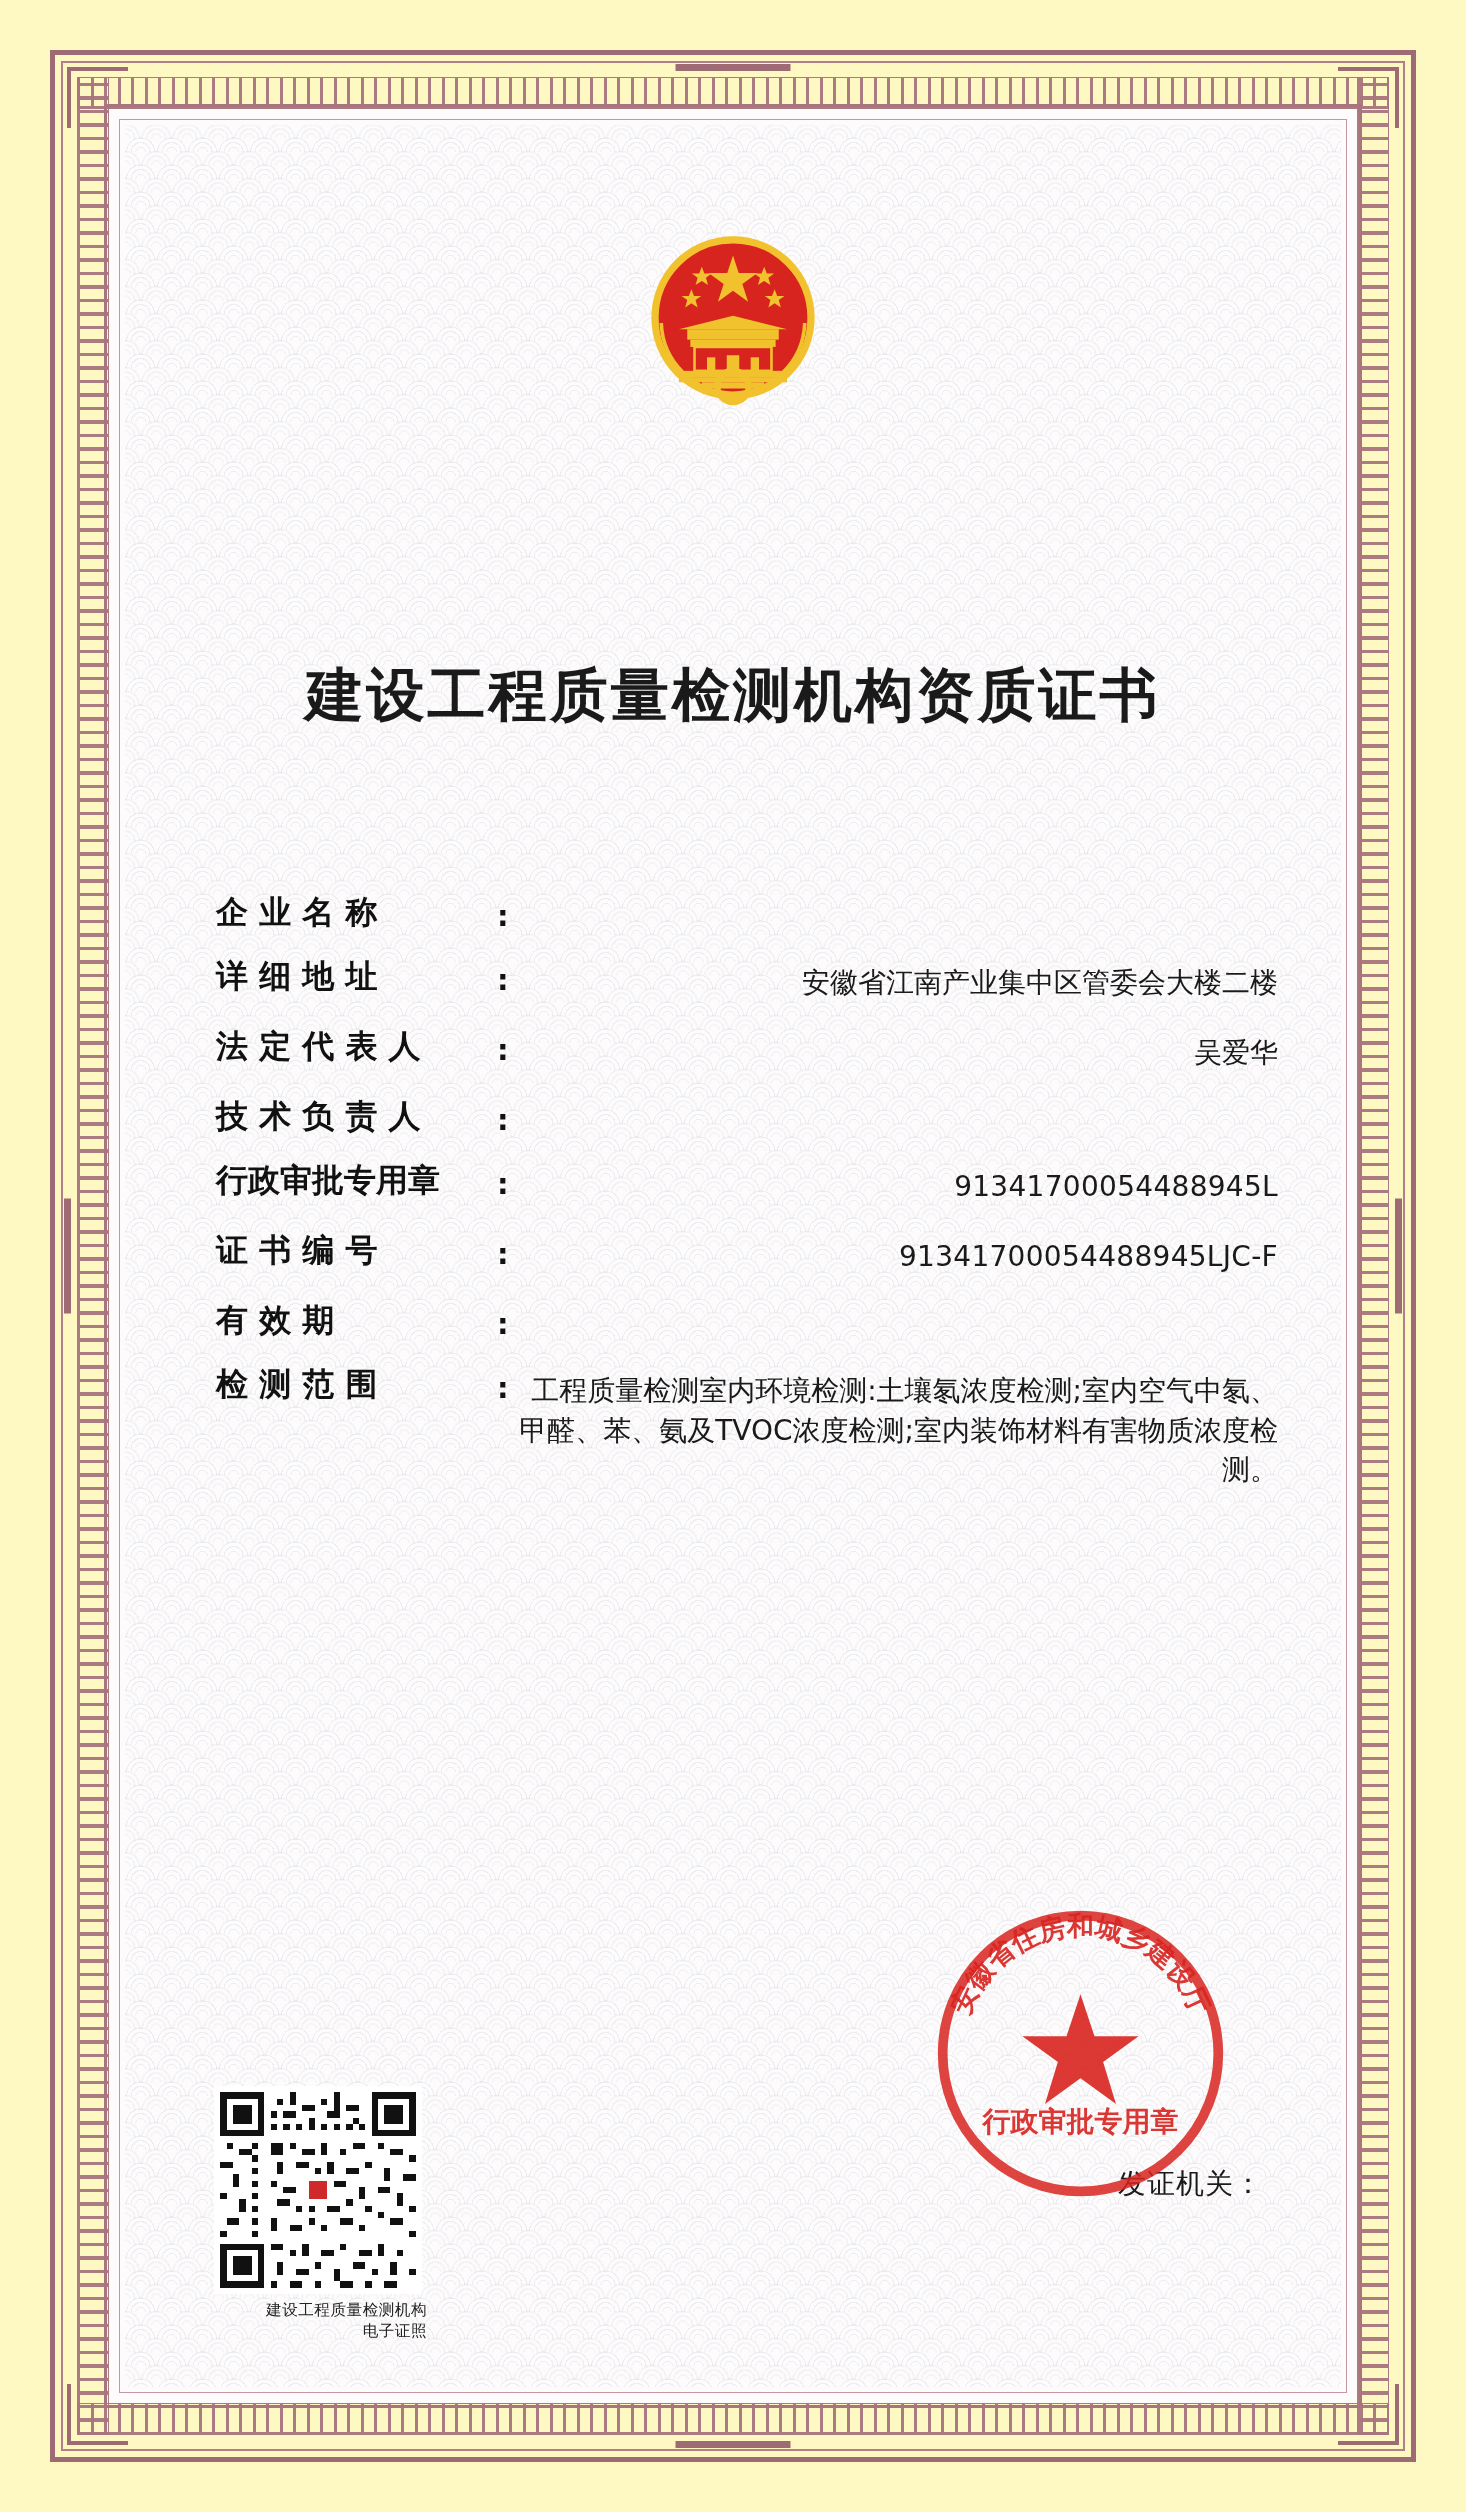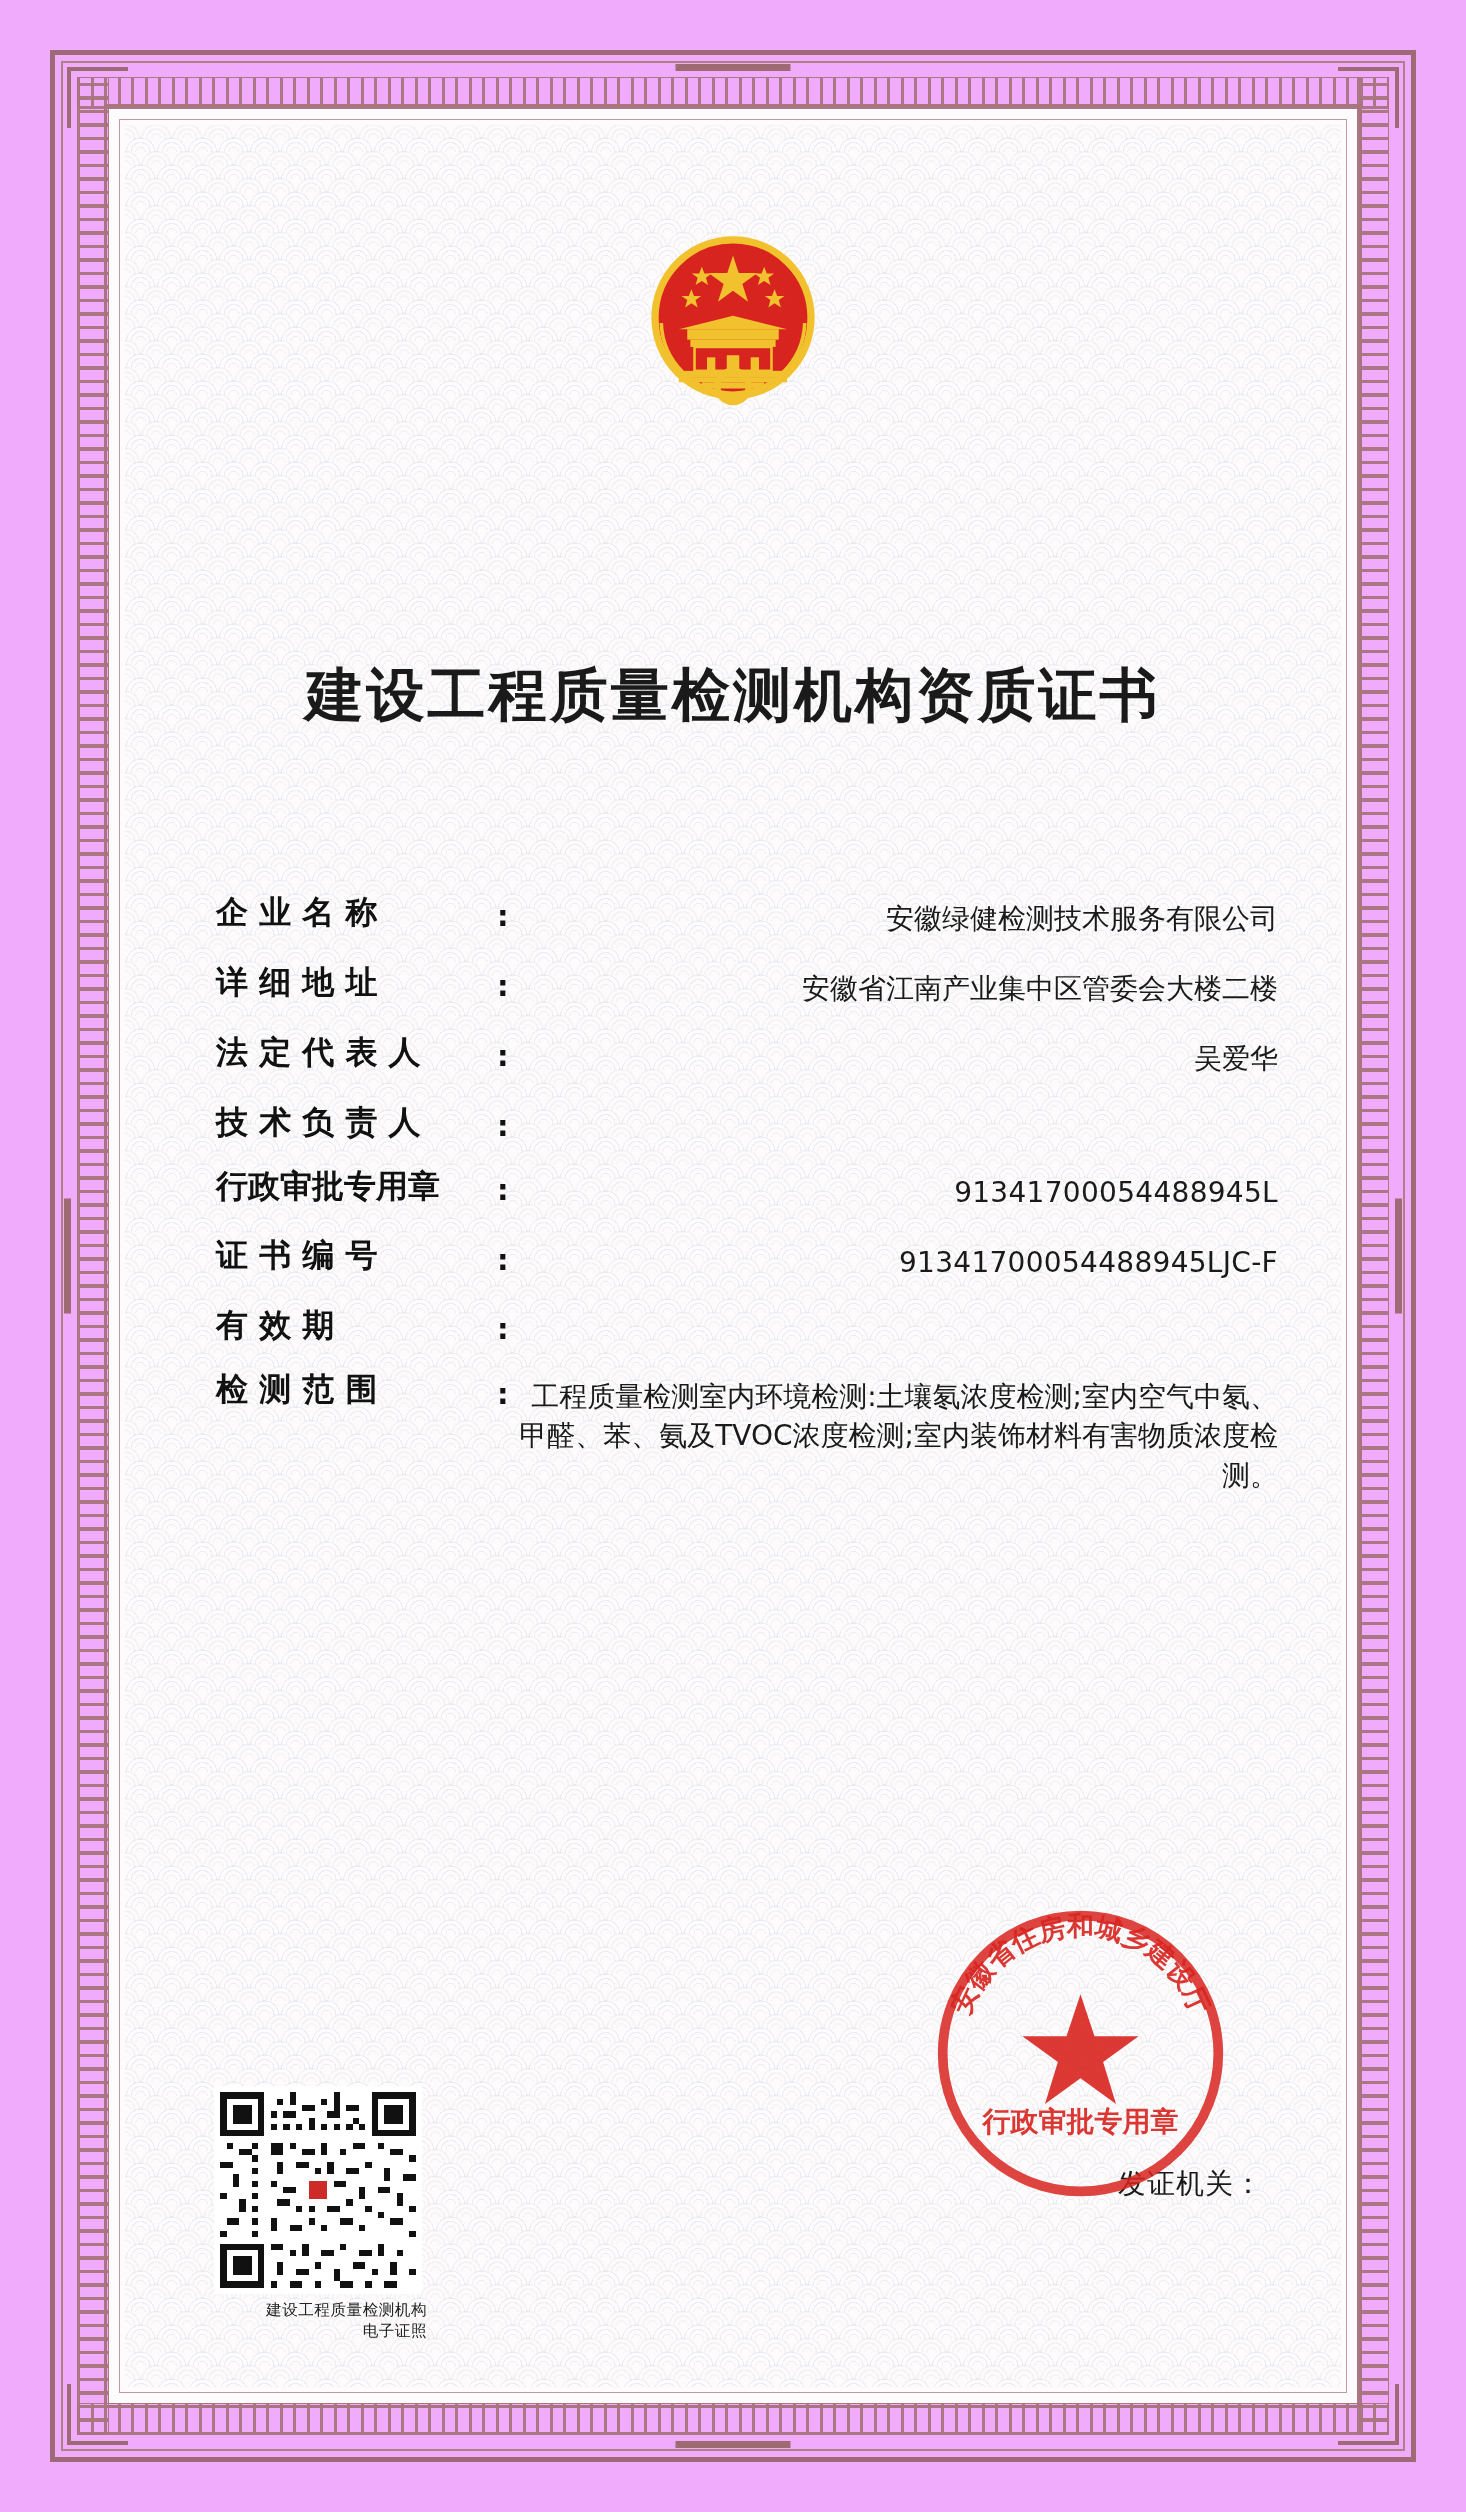--- a/index.html
+++ b/index.html
@@ -14,21 +14,21 @@
     position: relative;
     overflow: hidden;
   }
 
   
   .cert {
     position: absolute;
     left: 0; top: 0;
     width: 1466px;
     height: 2512px;
-    background: #f0abfc;
+    background: #fef9c3;
     box-sizing: border-box;
   }
 
   .frame-outer {
     position: absolute;
     left: 50px; top: 50px;
     right: 50px; bottom: 50px;
     border: 5.2px solid #9e6b74;
     box-sizing: border-box;
   }
@@ -340,21 +340,20 @@
       </g>
     </svg>
 
     <div class="title">建设工程质量检测机构资质证书</div>
 
     <div class="fields">
 
       <div class="row">
         <div class="label">企 业 名 称</div>
         <div class="colon">:</div>
-        <div class="value">安徽绿健检测技术服务有限公司</div>
       </div>
 
       <div class="row">
         <div class="label">详 细 地 址</div>
         <div class="colon">:</div>
         <div class="value">安徽省江南产业集中区管委会大楼二楼</div>
       </div>
 
       <div class="row">
         <div class="label">法 定 代 表 人</div>

